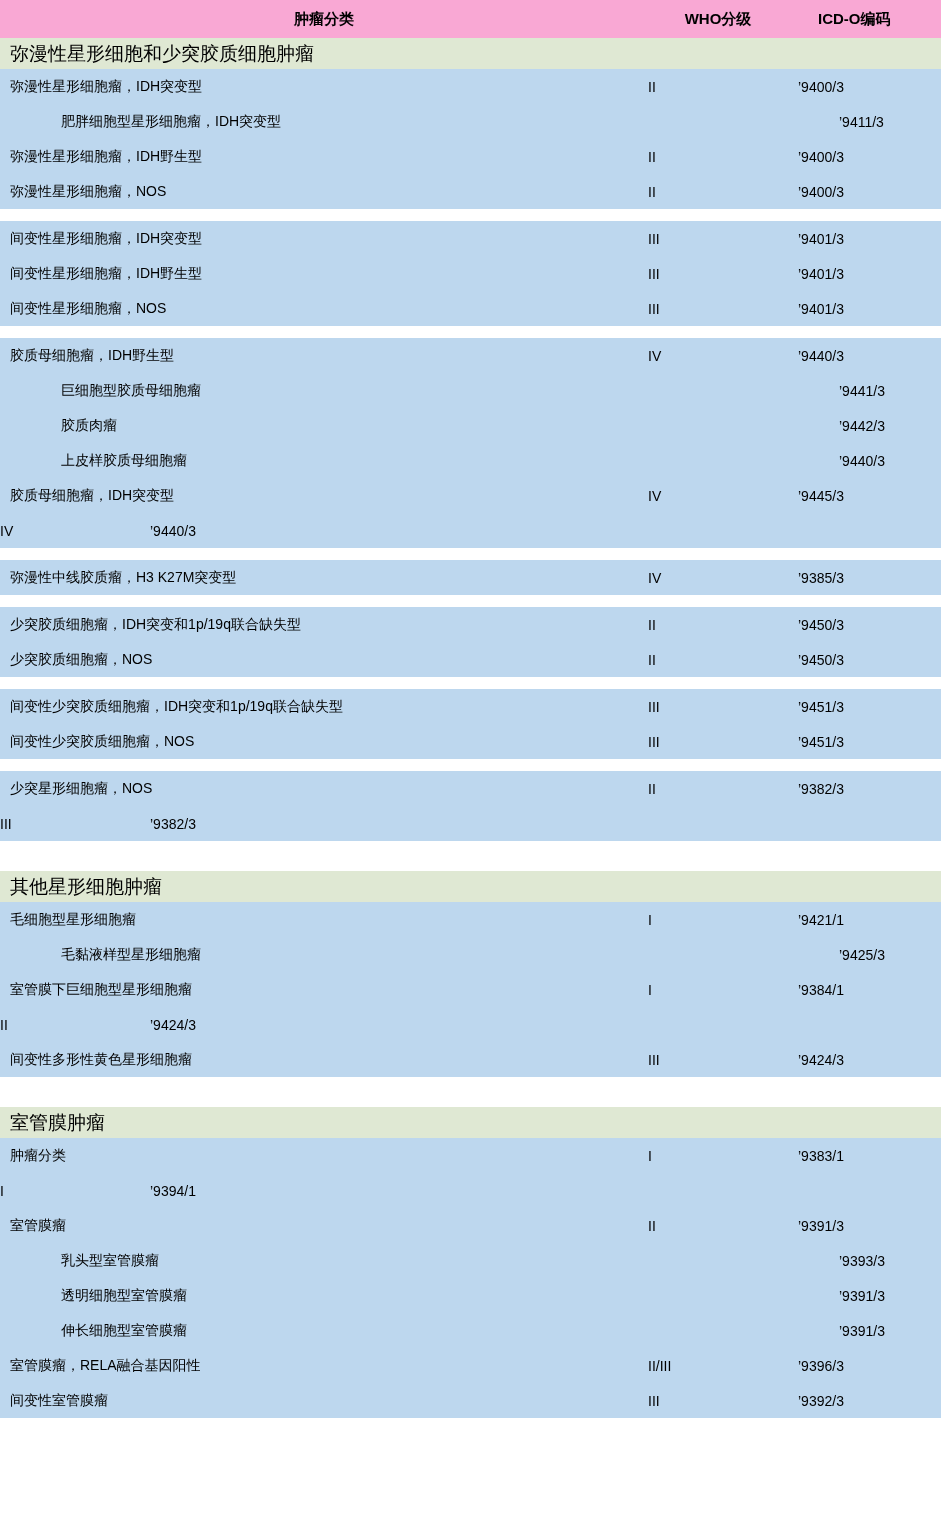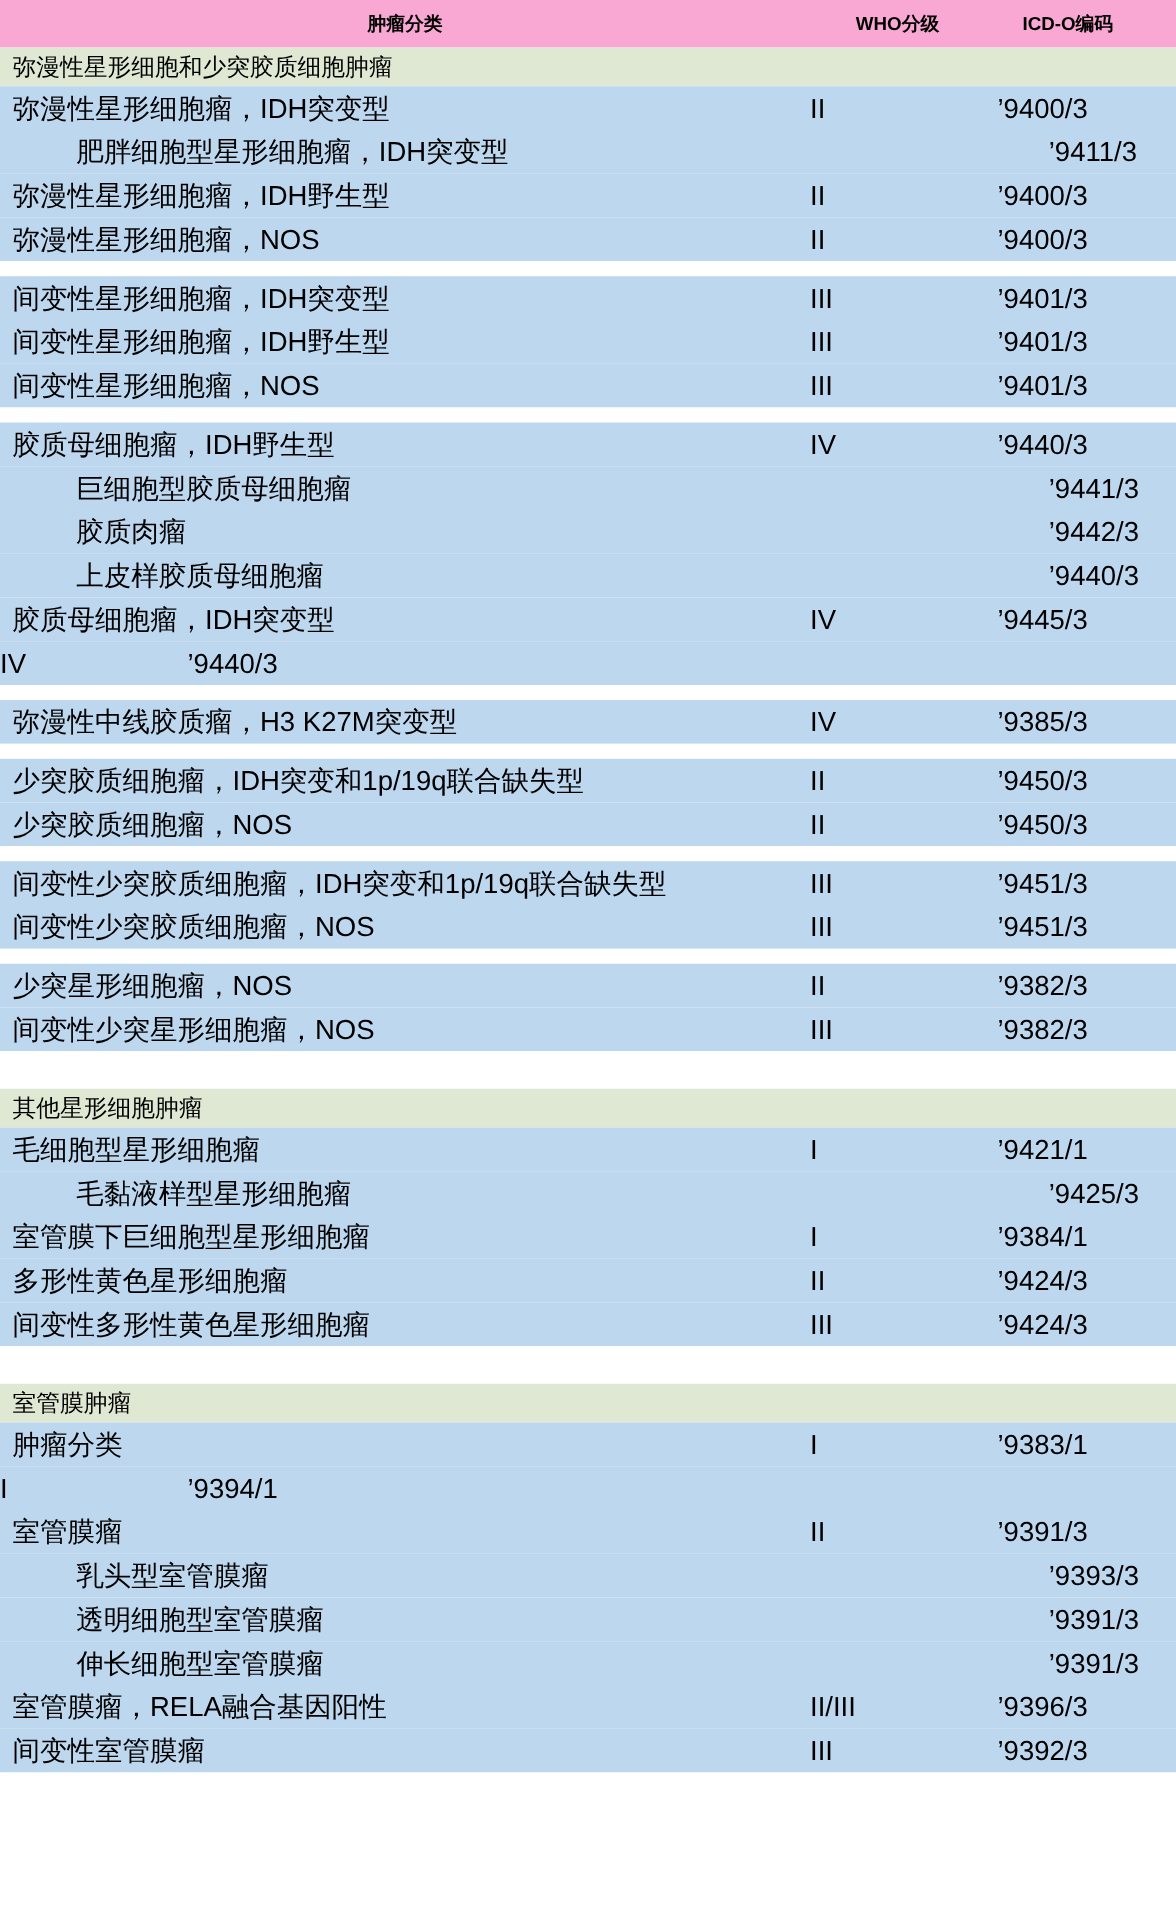--- a/index.html
+++ b/index.html
@@ -26,21 +26,21 @@
   }
   .row.section {
     background: #dfe8d3;
     height: 31px;
     font-weight: normal;
     font-size: 19px;
   }
   .row.data {
     background: #bdd7ee;
     height: 35px;
-    font-size: 22px;
+    font-size: 14px;
   }
   .row.spacer {
     background: #ffffff;
     height: 12px;
   }
   .row.bigspacer {
     background: #ffffff;
     height: 30px;
   }
   .c-name {
@@ -184,21 +184,20 @@
       <div class="c-grade">III</div>
       <div class="c-icdo">’9451/3</div>
     </div>
     <div class="row spacer"></div>
     <div class="row data">
       <div class="c-name">少突星形细胞瘤，NOS</div>
       <div class="c-grade">II</div>
       <div class="c-icdo">’9382/3</div>
     </div>
     <div class="row data">
-      <div class="c-name">间变性少突星形细胞瘤，NOS</div>
       <div class="c-grade">III</div>
       <div class="c-icdo">’9382/3</div>
     </div>
     <div class="row bigspacer"></div>
     <div class="row section">
       <div class="c-name">其他星形细胞肿瘤</div>
     </div>
     <div class="row data">
       <div class="c-name">毛细胞型星形细胞瘤</div>
       <div class="c-grade">I</div>
@@ -208,21 +207,20 @@
       <div class="c-name indent1">毛黏液样型星形细胞瘤</div>
       <div class="c-grade"></div>
       <div class="c-icdo">’9425/3</div>
     </div>
     <div class="row data">
       <div class="c-name">室管膜下巨细胞型星形细胞瘤</div>
       <div class="c-grade">I</div>
       <div class="c-icdo">’9384/1</div>
     </div>
     <div class="row data">
-      <div class="c-name">多形性黄色星形细胞瘤</div>
       <div class="c-grade">II</div>
       <div class="c-icdo">’9424/3</div>
     </div>
     <div class="row data">
       <div class="c-name">间变性多形性黄色星形细胞瘤</div>
       <div class="c-grade">III</div>
       <div class="c-icdo">’9424/3</div>
     </div>
     <div class="row bigspacer"></div>
     <div class="row section">

